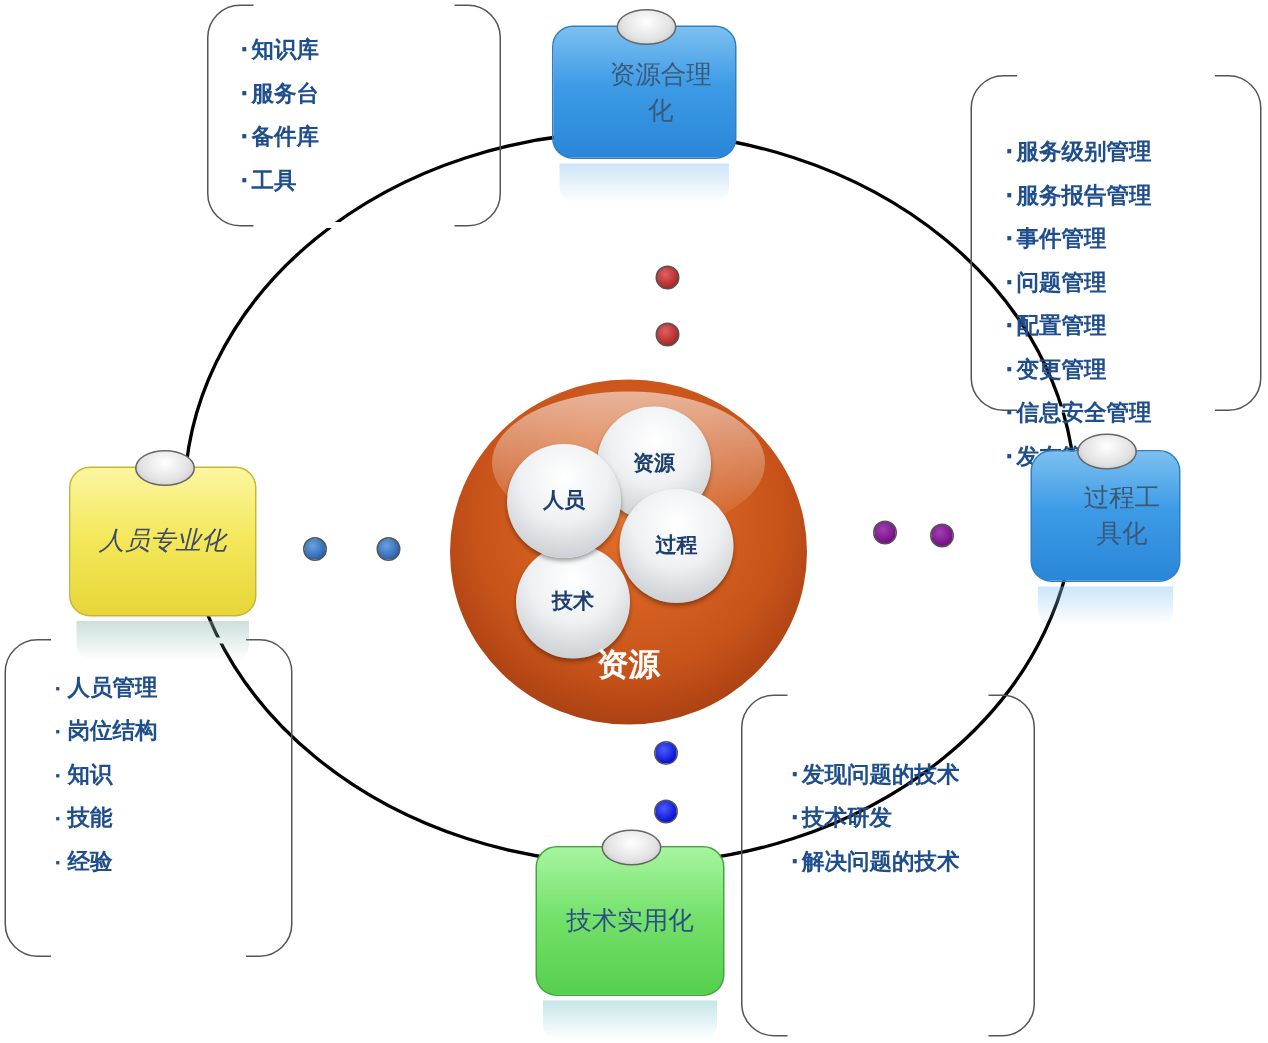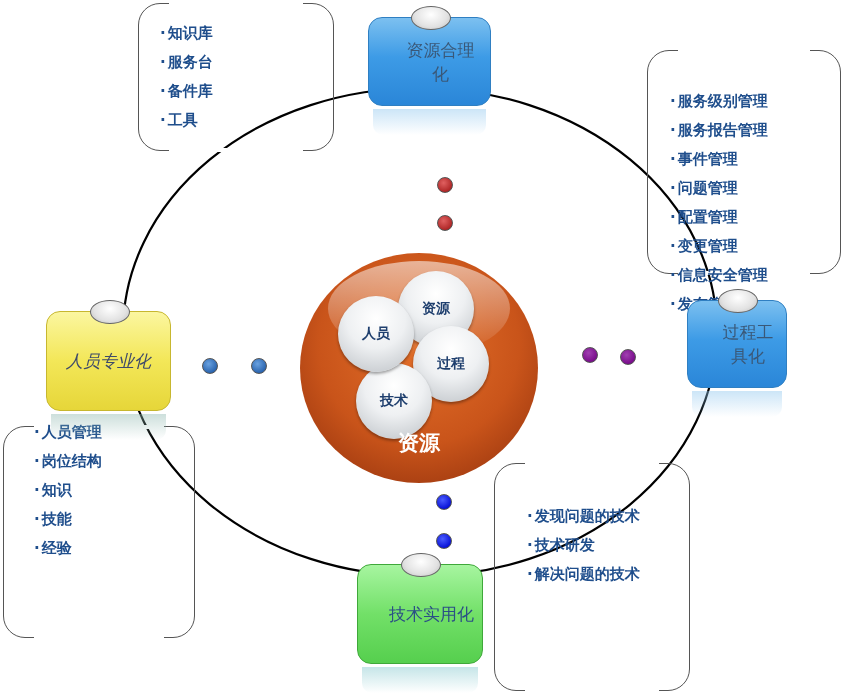--- a/index.html
+++ b/index.html
@@ -93,21 +93,21 @@
   <ul class="list" style="left:670px;top:48px;margin-top:39px;">
     <li>服务级别管理</li>
     <li>服务报告管理</li>
     <li>事件管理</li>
     <li>问题管理</li>
     <li>配置管理</li>
     <li>变更管理</li>
     <li>信息安全管理</li>
     <li>发布管理</li>
   </ul>
-  <ul class="list" style="left:34px;top:418px;">
+  <ul class="list" style="left:34px;top:445px;font-family:Liberation Mono, monospace;">
     <li>人员管理</li>
     <li>岗位结构</li>
     <li>知识</li>
     <li>技能</li>
     <li>经验</li>
   </ul>
   <ul class="list" style="left:527px;top:502px;">
     <li>发现问题的技术</li>
     <li>技术研发</li>
     <li>解决问题的技术</li>
@@ -130,28 +130,28 @@
   <div class="node node-blue" style="left:687px;top:300px;width:100px;height:88px;">
     <span class="knob"></span>
     <span class="label">过程工具化</span>
     <span class="reflect"></span>
   </div>
   <div class="node node-yellow" style="left:46px;top:311px;width:125px;height:100px;">
     <span class="knob"></span>
     <span class="label">人员专业化</span>
     <span class="reflect"></span>
   </div>
-  <div class="node node-green" style="left:357px;top:564px;width:126px;height:100px;text-align:right;">
+  <div class="node node-green" style="left:357px;top:564px;width:126px;height:100px;">
     <span class="knob"></span>
     <span class="label">技术实用化</span>
     <span class="reflect"></span>
   </div>
 
   <div class="core">
     <div class="gloss"></div>
     <div class="bubble" style="left:98px;top:18px;">资源</div>
     <div class="bubble" style="left:113px;top:73px;">过程</div>
-    <div class="bubble" style="left:56px;top:110px;">技术</div>
+    <div class="bubble" style="left:44px;top:110px;">技术</div>
     <div class="bubble" style="left:38px;top:43px;">人员</div>
     <div class="core-label">资源</div>
   </div>
 
 </div>
 
 </body></html>

